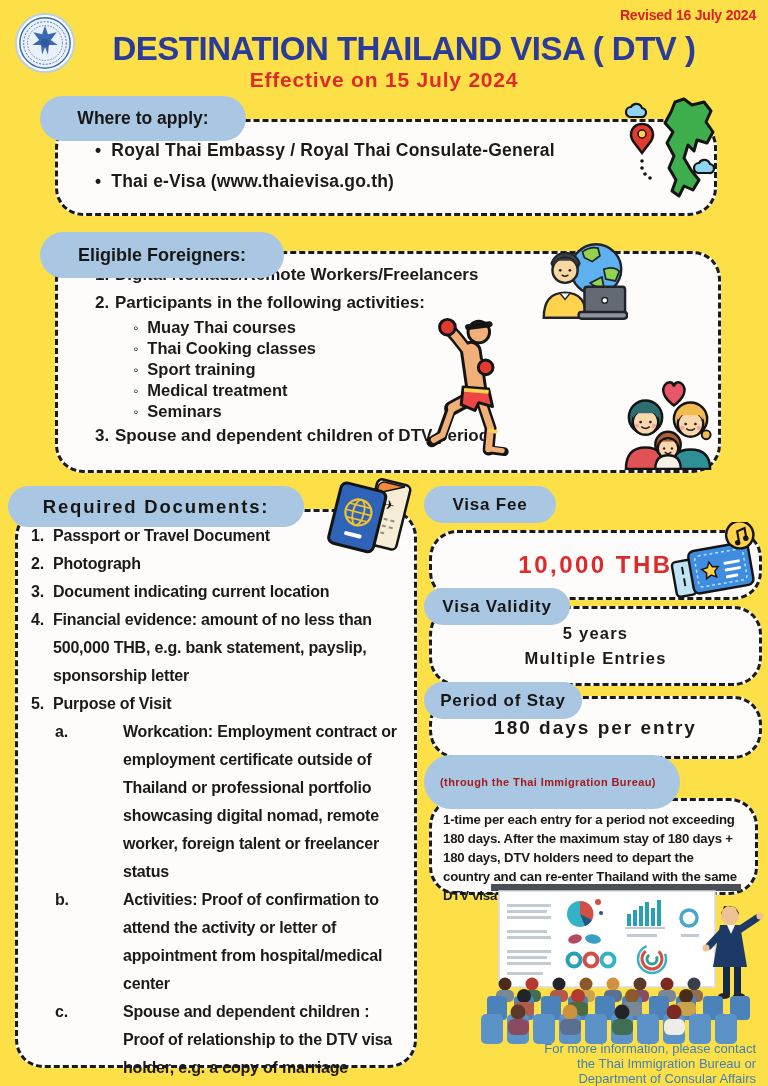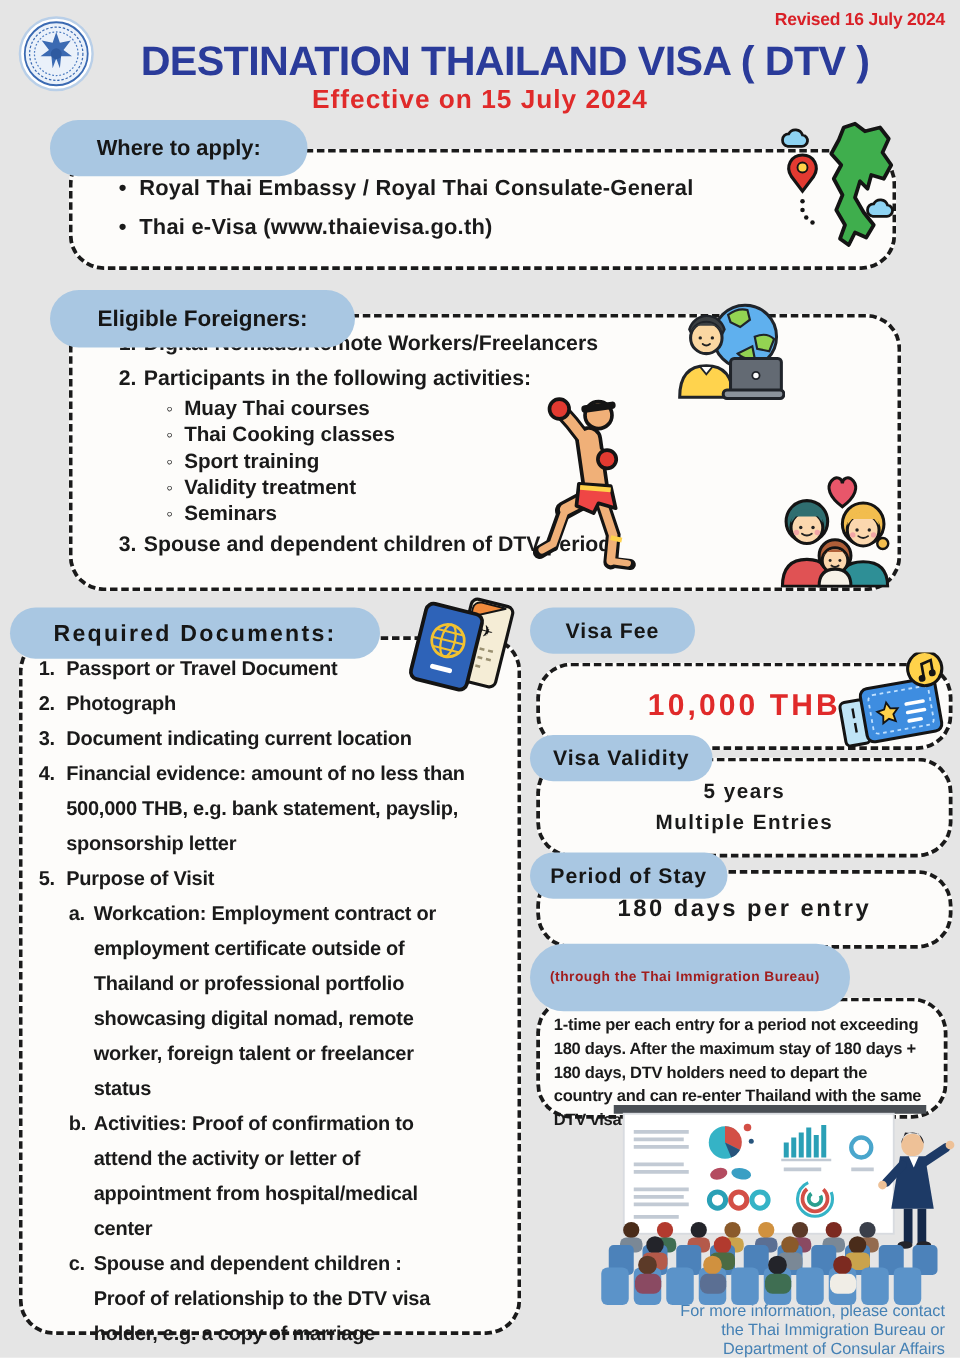--- a/index.html
+++ b/index.html
@@ -1,16 +1,16 @@
 <!DOCTYPE html>
 <html><head>
 <meta charset="utf-8">
 <style>
   html,body{margin:0;padding:0;}
-  .page{position:relative;width:768px;height:1086px;background:#e5e5e5;overflow:hidden;
+  .page{position:relative;width:768px;height:1086px;background:#fde047;overflow:hidden;
         font-family:"Liberation Sans",sans-serif;color:#1a1a1a;}
   .revised{position:absolute;top:7px;right:12px;font-weight:bold;font-size:14px;color:#d92027;letter-spacing:-0.2px;}
   .logo{position:absolute;left:14px;top:12px;width:62px;height:62px;}
   .title{position:absolute;top:30px;left:60px;right:20px;text-align:center;font-weight:bold;
          font-size:33px;color:#2a3b9a;letter-spacing:-0.5px;white-space:nowrap;}
   .subtitle{position:absolute;top:68px;left:0;right:0;text-align:center;font-weight:bold;
             font-size:21px;color:#e02a2a;letter-spacing:0.8px;}
   .pill{position:absolute;background:#a9c7e2;border-radius:26px;display:flex;align-items:center;
         justify-content:center;font-weight:bold;color:#161616;z-index:3;}
   .dashed-box{position:absolute;background:#fdfcfa;border:3px dashed #1a1a1a;border-radius:28px;z-index:1;}
@@ -30,21 +30,21 @@
   .activity::before{content:"◦";margin-right:9px;font-size:15px;}
   
   .pill-req{left:8px;top:486px;width:296px;height:41px;font-size:18.5px;letter-spacing:1.8px;}
   .box-req{left:15px;top:509px;width:396px;height:553px;}
   .req-list{position:absolute;left:31px;top:522px;width:366px;z-index:2;font-weight:bold;
             font-size:16px;letter-spacing:-0.2px;}
   .req-row{display:flex;line-height:28px;}
   .req-row .num{width:22px;flex:none;}
   .req-sub{display:flex;line-height:28px;margin-left:24px;}
   .req-sub .num{width:20px;flex:none;}
-  .req-sub .subtext{width:300px;}
+  .req-sub .subtext{width:300px;margin-left:48px;}
   
   .pill-fee{left:424px;top:486px;width:132px;height:37px;font-size:17px;letter-spacing:0.8px;}
   .box-fee{left:429px;top:530px;width:327px;height:64px;display:flex;align-items:center;justify-content:center;}
   .fee-value{font-weight:bold;font-size:24px;color:#e02a2a;letter-spacing:2.5px;}
   .pill-validity{left:424px;top:588px;width:146px;height:37px;font-size:17px;letter-spacing:0.8px;}
   .box-validity{left:429px;top:606px;width:327px;height:74px;display:flex;flex-direction:column;
                 align-items:center;justify-content:center;font-weight:bold;font-size:16.5px;line-height:25px;letter-spacing:1.2px;}
   .pill-period{left:424px;top:682px;width:158px;height:37px;font-size:17px;letter-spacing:0.8px;}
   .box-period{left:429px;top:696px;width:327px;height:57px;display:flex;align-items:center;
               justify-content:center;font-weight:bold;font-size:19px;letter-spacing:2px;}
@@ -110,21 +110,21 @@
       <span>Digital Nomads/Remote Workers/Freelancers</span>
     </div>
     <div class="num-row">
       <span class="num">2.</span>
       <span>Participants in the following activities:</span>
     </div>
     <div class="activities">
       <div class="activity">Muay Thai courses</div>
       <div class="activity">Thai Cooking classes</div>
       <div class="activity">Sport training</div>
-      <div class="activity">Validity treatment</div>
+      <div class="activity">Medical treatment</div>
       <div class="activity">Seminars</div>
     </div>
     <div class="num-row">
       <span class="num">3.</span>
       <span>Spouse and dependent children of DTV period</span>
     </div>
   </div>
   <div class="icon-abs" style="left:536px;top:240px;">
     <svg viewBox="0 0 95 82" width="92" height="80">
       <circle cx="62" cy="30" r="26" fill="#5fb0ee" stroke="#20242a" stroke-width="2.5"></circle>

